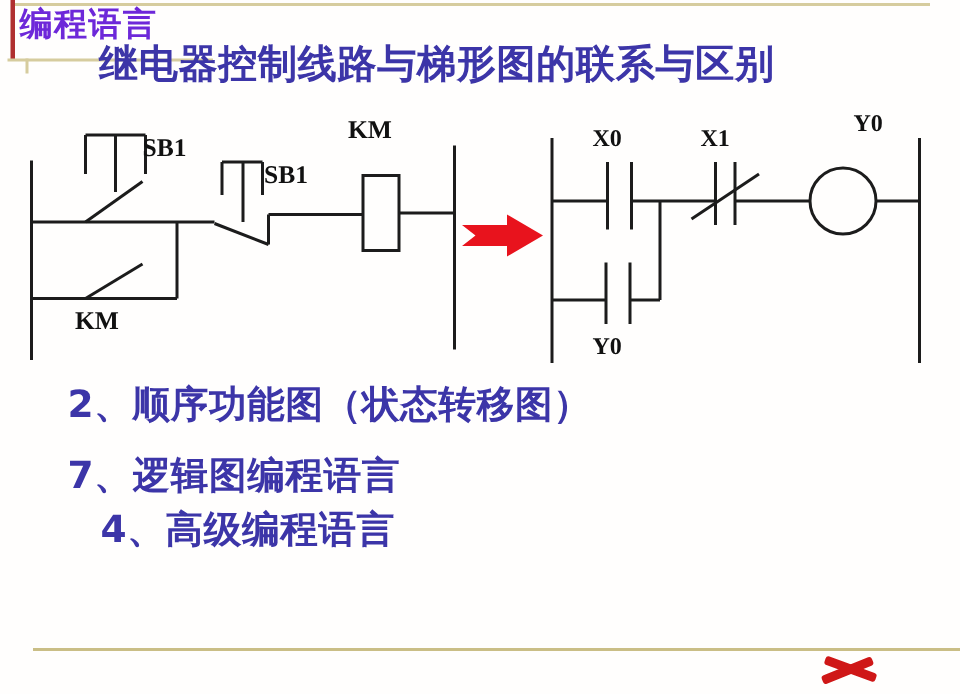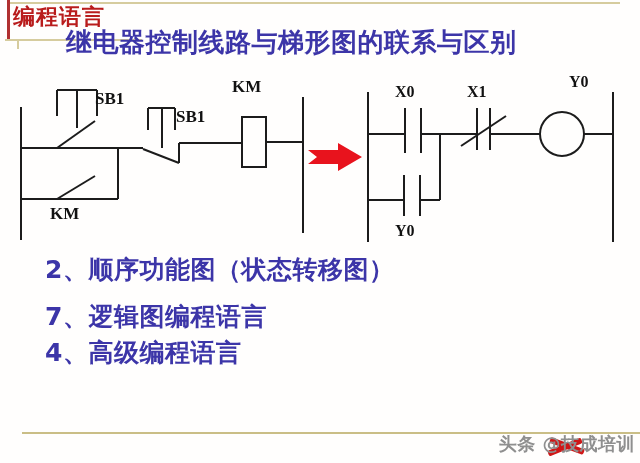--- a/index.html
+++ b/index.html
@@ -4,37 +4,37 @@
 <style>
   html,body{margin:0;padding:0;background:#ffffff;}
   .slide{
     position:relative;width:640px;height:463px;background:#fffefd;
     overflow:hidden;font-family:"DejaVu Sans","Liberation Sans",sans-serif;
   }
   .abs{position:absolute;}
   .top-border{left:8px;top:2px;width:612px;height:2px;background:#d6cc9e;}
   .header-accent{left:7px;top:0;width:3px;height:40px;background:#b03030;}
   .header-label{
-    left:13px;top:4px;font-size:22px;font-weight:bold;color:#b91c1c;
+    left:13px;top:4px;font-size:22px;font-weight:bold;color:#6d28d9;
     letter-spacing:1px;line-height:1.2;white-space:nowrap;
   }
   .header-underline{left:5px;top:39px;width:137px;height:2px;background:#d6cc9e;}
   .header-tick{left:17px;top:39px;width:2px;height:10px;background:#d6cc9e;}
   .slide-title{
     left:66px;top:25px;font-size:26px;font-weight:bold;color:#3c35a8;
     letter-spacing:0.5px;white-space:nowrap;
   }
   .diagram-svg{left:0;top:0;width:640px;height:463px;}
   .list-item{
     left:45px;font-size:25px;font-weight:bold;color:#3c35a8;
     letter-spacing:0.5px;white-space:nowrap;text-align:center;
   }
   .list-item-2{top:253px;}
   .list-item-3{top:300px;}
-  .list-item-4{top:336px;}
+  .list-item-4{top:336px;margin-left:22px;}
   .bottom-border{left:22px;top:432px;width:618px;height:2px;background:#cabe86;}
   .watermark{
     right:5px;top:432px;font-size:18px;font-weight:bold;color:#8f8f8f;
     letter-spacing:0.5px;white-space:nowrap;z-index:3;
   }
   .wm-logo-a,.wm-logo-b{
     position:absolute;width:36px;height:6px;background:#cf1717;z-index:2;border-radius:2px;
   }
   .wm-logo-a{left:547px;top:444px;transform:rotate(-22deg);}
   .wm-logo-b{left:549px;top:443px;transform:rotate(20deg);}
@@ -97,15 +97,14 @@
     </g>
   </svg>
 
   <div class="abs list-item list-item-2">2、顺序功能图（状态转移图）</div>
   <div class="abs list-item list-item-3">7、逻辑图编程语言</div>
   <div class="abs list-item list-item-4">4、高级编程语言</div>
 
   <div class="abs bottom-border"></div>
   <div class="wm-logo-a"></div>
   <div class="wm-logo-b"></div>
-  <div class="abs watermark">头条 @技成培训</div>
 
 </div>
 
 </body></html>

